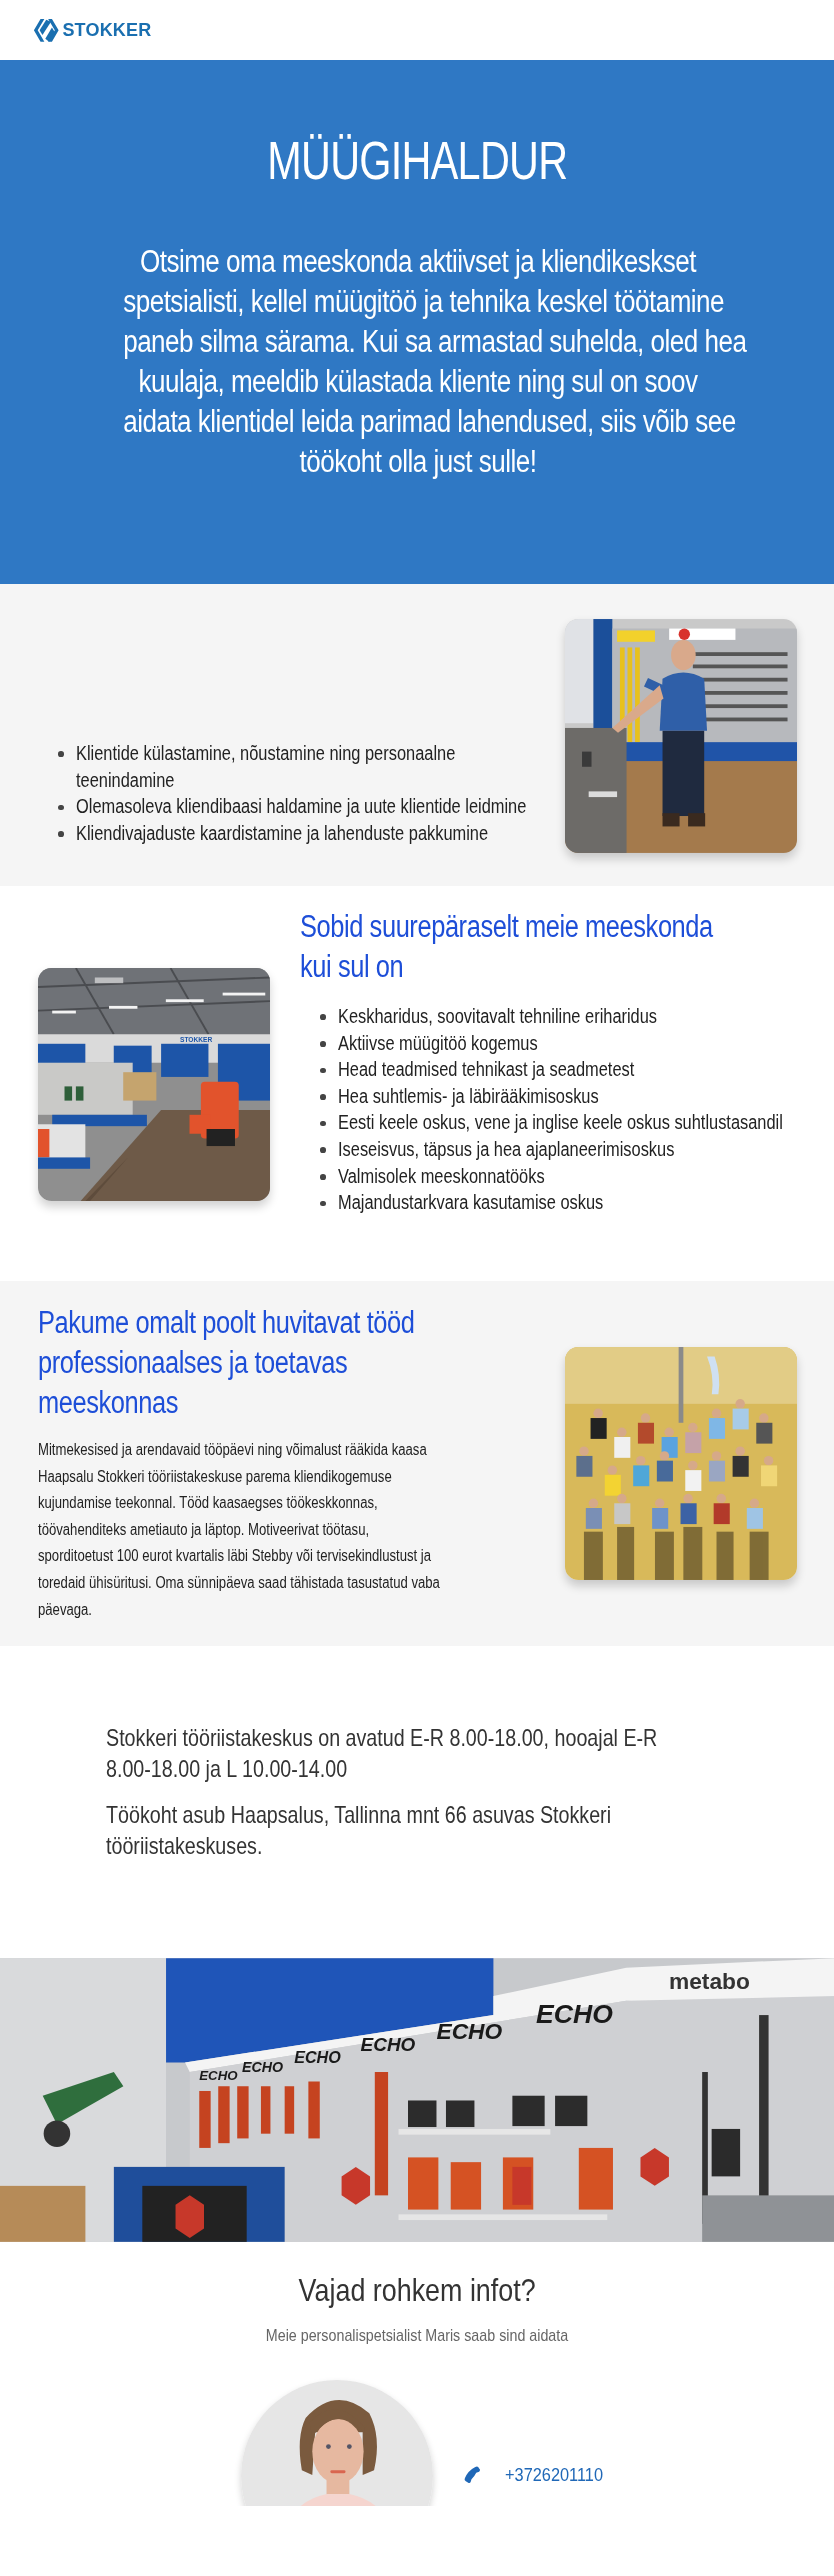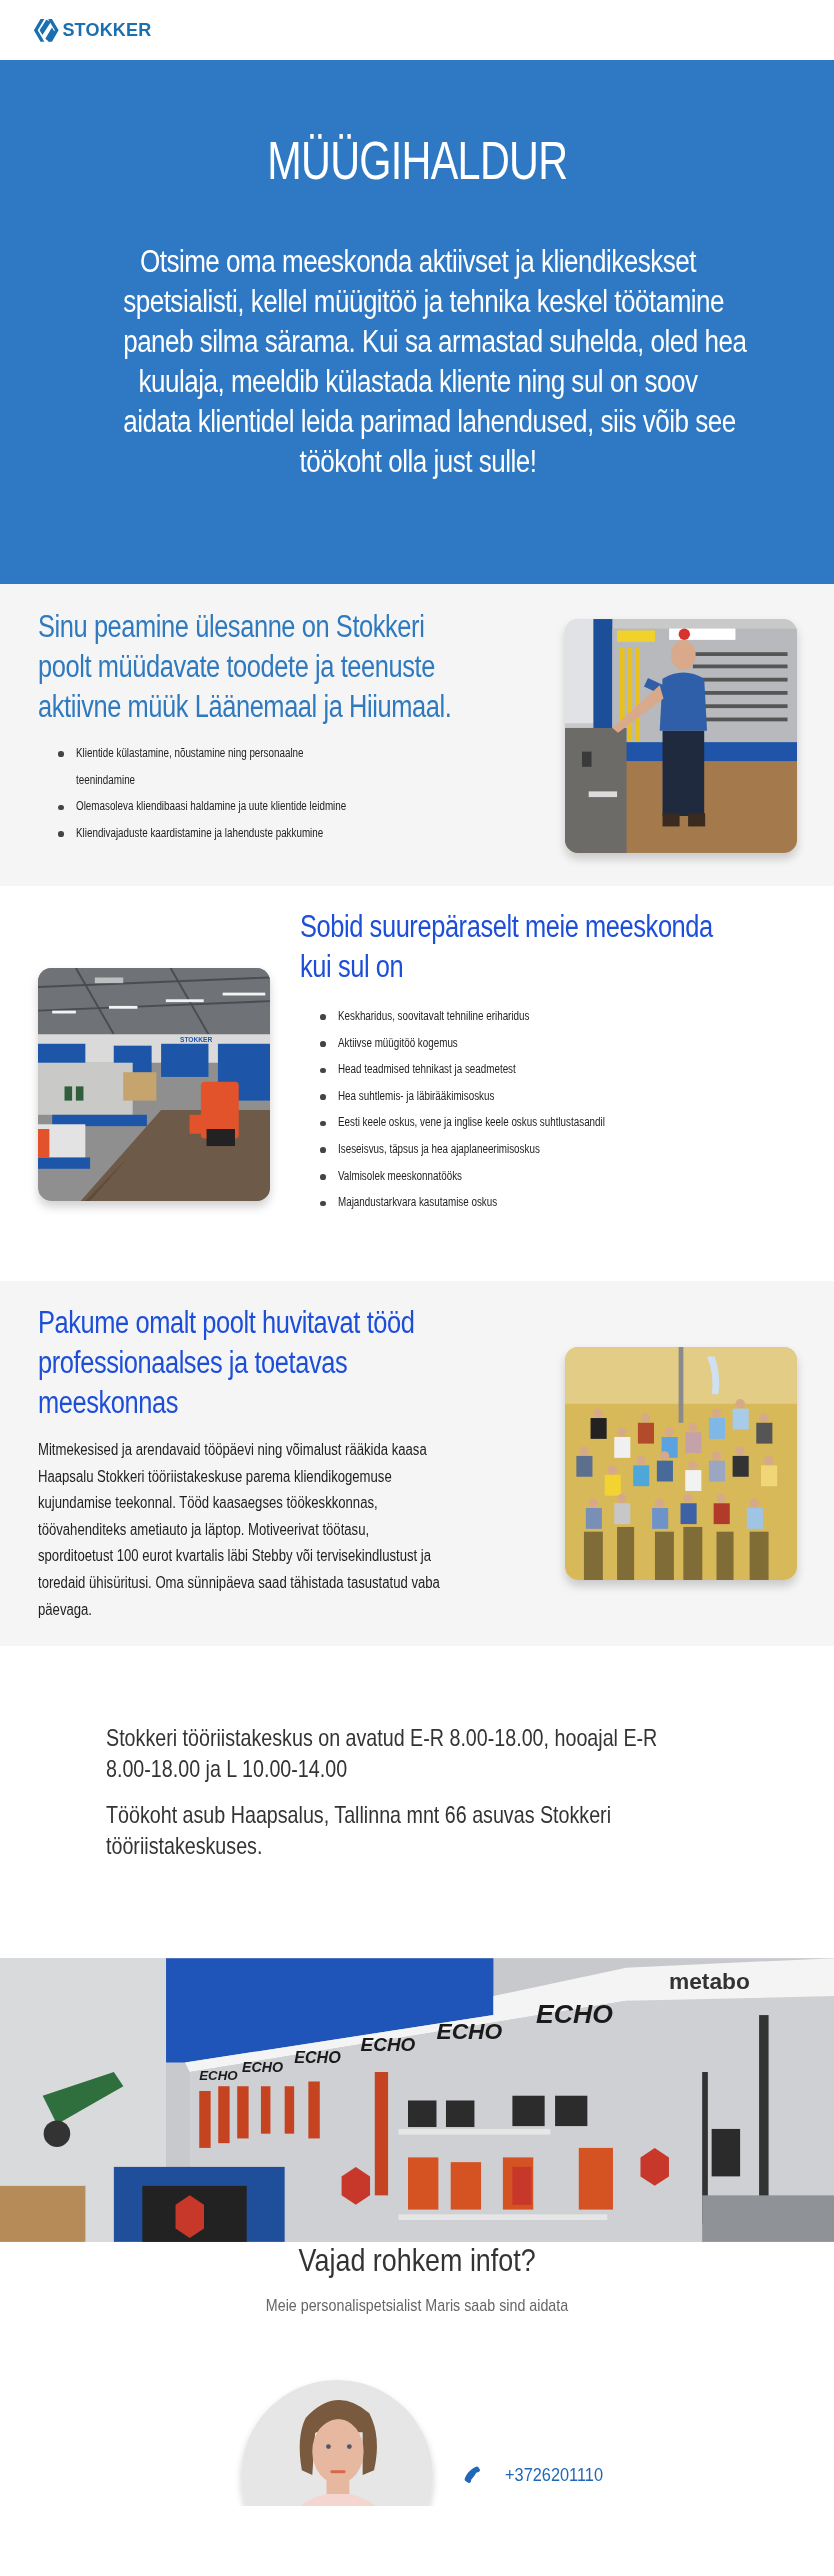--- a/index.html
+++ b/index.html
@@ -22,36 +22,36 @@
   .gray { background: #f5f5f5; }
   .s1 { height: 302px; }
   .s2 { height: 395px; }
   .s3 { height: 365px; }
 
   .h2 { color: #2f79bf; font-family: "Liberation Sans", sans-serif; font-weight: 400; font-size: 31px; line-height: 40px; letter-spacing: -0.5px; }
   .h2 span { display: block; white-space: nowrap; transform: scaleX(0.82); transform-origin: left; }
   .h2b { color: #1d4ed8; }
 
   ul.bullets { list-style: none; }
-  ul.bullets li { position: relative; padding-left: 38px; font-family: "Liberation Sans", sans-serif; font-size: 12px; line-height: 26.6px; color: #222; }
+  ul.bullets li { position: relative; padding-left: 38px; font-family: "Liberation Sans", sans-serif; font-size: 20px; line-height: 26.6px; color: #222; }
   ul.bullets li span.t { display: inline-block; transform: scaleX(0.82); transform-origin: left; white-space: nowrap; }
   ul.bullets li::before { content: ""; position: absolute; left: 20px; top: 11.4px; width: 5.7px; height: 5.7px; border-radius: 50%; background: #444; }
 
   .photo { position: absolute; border-radius: 13.3px; box-shadow: 0 5.7px 9.5px rgba(0,0,0,0.18); overflow: hidden; }
 
   .body-text { font-family: "Liberation Sans", sans-serif; font-size: 16px; line-height: 26.6px; color: #222; }
   .body-text span { display: block; white-space: nowrap; transform: scaleX(0.82); transform-origin: left; }
 
   .info { padding: 76px 0 0 106px; height: 312px; }
   .info p { font-family: "Liberation Sans", sans-serif; font-size: 24px; line-height: 31px; color: #333; margin-bottom: 15px; }
   .info p span { display: block; white-space: nowrap; transform: scaleX(0.82); transform-origin: left; }
 
   .banner { height: 284px; position: relative; overflow: hidden; }
 
-  .contact { text-align: center; height: 264px; position: relative; }
+  .contact { text-align: center; padding-top: 30px; height: 264px; position: relative; }
   .contact h3 { font-family: "Liberation Sans", sans-serif; font-weight: 400; font-size: 32px; color: #333; display: inline-block; transform: scaleX(0.84); }
   .contact .sub { font-family: "Liberation Sans", sans-serif; font-size: 17px; color: #666; margin-top: 17px; display: inline-block; transform: scaleX(0.84); }
   .avatar { position: absolute; left: 241px; top: 138px; width: 192px; height: 192px; border-radius: 50%; overflow: hidden; box-shadow: 0 3.8px 7.6px rgba(0,0,0,0.18); }
   .phone { position: absolute; left: 462px; top: 222px; display: flex; align-items: center; gap: 24px; color: #2068b7; font-family: "Liberation Sans", sans-serif; font-size: 19px; }
   .phone .num { display: inline-block; transform: scaleX(0.86); transform-origin: left; }
 </style>
 </head>
 <body>
 
 <header class="topbar">
@@ -72,25 +72,20 @@
     <span>Otsime oma meeskonda aktiivset ja kliendikeskset</span>
     <span>spetsialisti, kellel müügitöö ja tehnika keskel töötamine</span>
     <span>paneb silma särama. Kui sa armastad suhelda, oled hea</span>
     <span>kuulaja, meeldib külastada kliente ning sul on soov</span>
     <span>aidata klientidel leida parimad lahendused, siis võib see</span>
     <span>töökoht olla just sulle!</span>
   </p>
 </section>
 
 <section class="section gray s1">
-  <div class="h2" style="position:absolute;left:38px;top:23px;">
-    <span>Sinu peamine ülesanne on Stokkeri</span>
-    <span>poolt müüdavate toodete ja teenuste</span>
-    <span>aktiivne müük Läänemaal ja Hiiumaal.</span>
-  </div>
   <ul class="bullets" style="position:absolute;left:38px;top:156px;">
     <li><span class="t">Klientide külastamine, nõustamine ning personaalne</span><br><span class="t">teenindamine</span></li>
     <li><span class="t">Olemasoleva kliendibaasi haldamine ja uute klientide leidmine</span></li>
     <li><span class="t">Kliendivajaduste kaardistamine ja lahenduste pakkumine</span></li>
   </ul>
   <div class="photo" style="left:565px;top:35px;width:232px;height:234px;">
     <svg width="232" height="234" viewBox="0 0 245 247">
       <rect width="245" height="247" fill="#c9c9c9"></rect>
       <rect x="0" y="0" width="30" height="110" fill="#e0e2e6"></rect>
       <rect x="30" y="0" width="20" height="140" fill="#1b4f9a"></rect>

